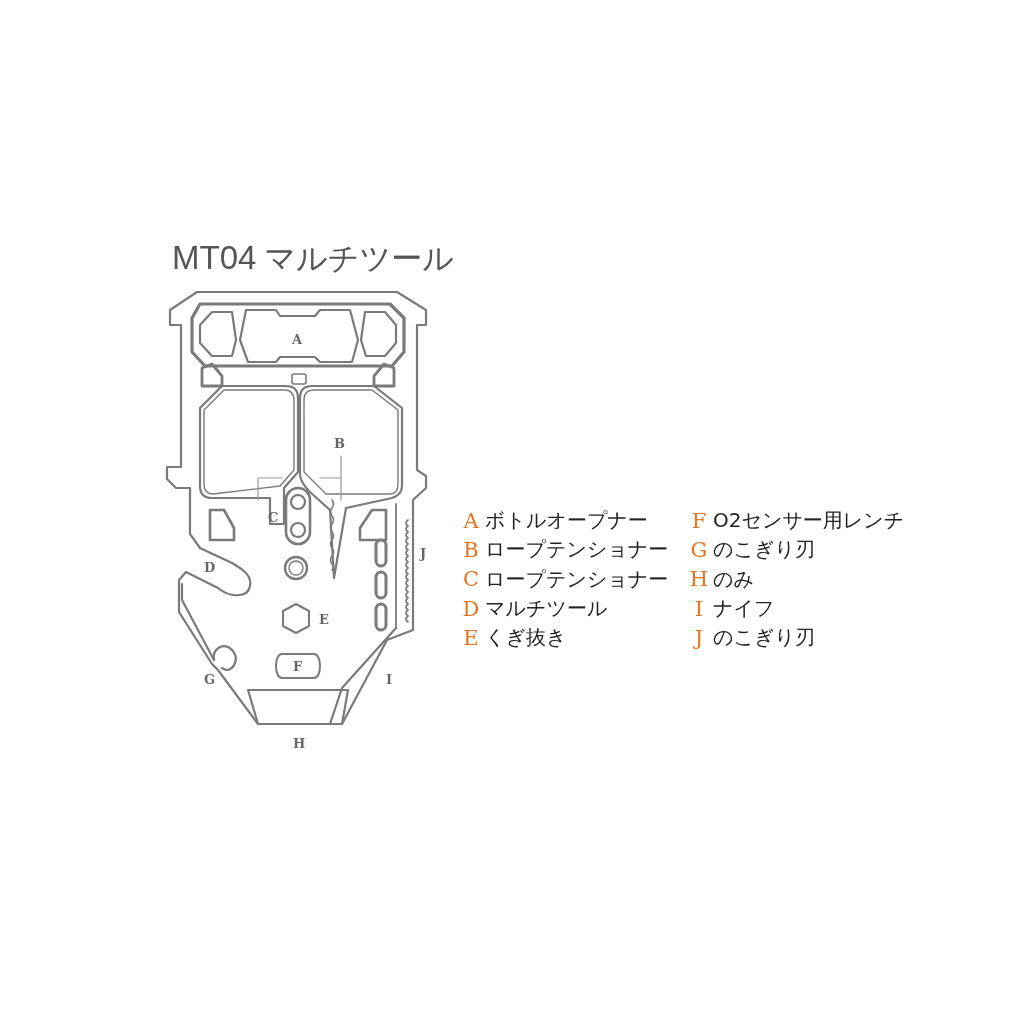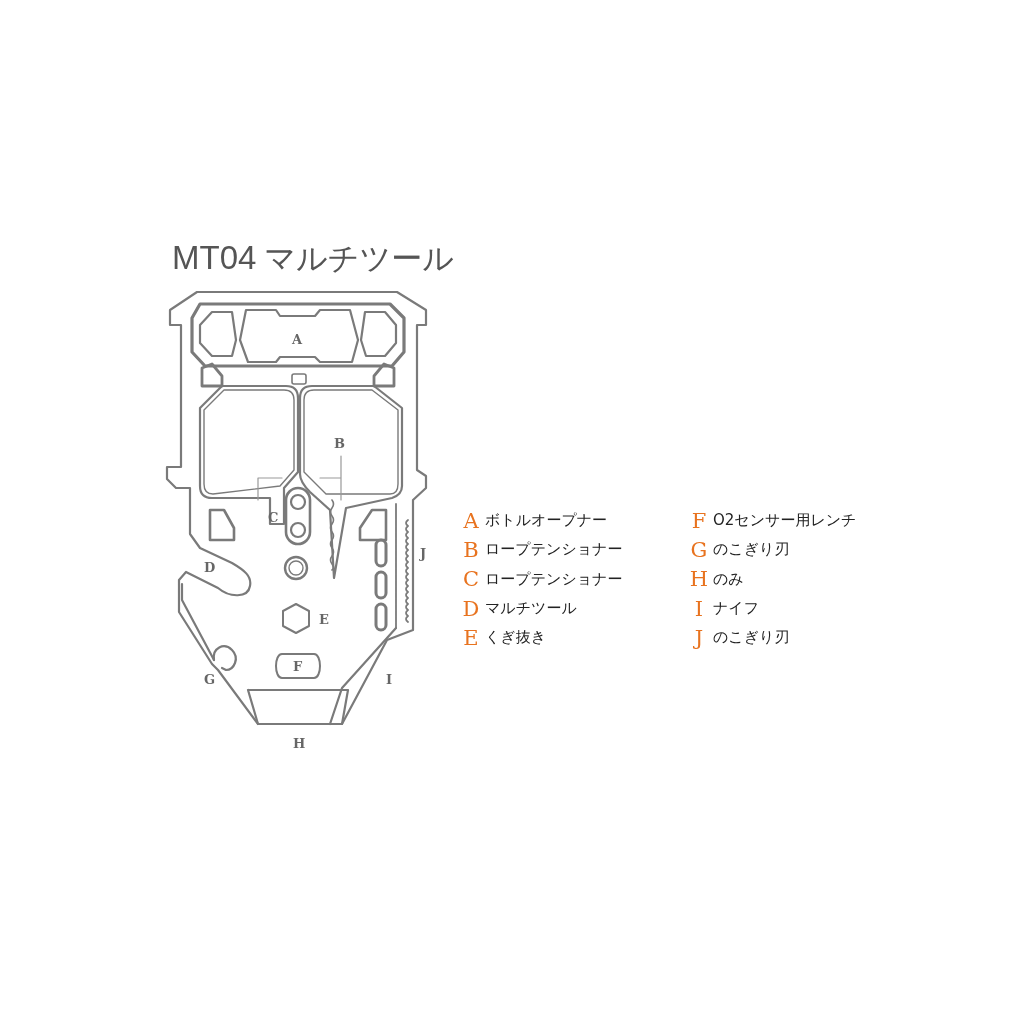--- a/index.html
+++ b/index.html
@@ -57,21 +57,21 @@
     .legend-letter {
       display: inline-block;
       width: 26px;
       text-align: center;
       font-family: "DejaVu Serif", serif;
       font-size: 21px;
       color: #e8731f;
     }
     .legend-text {
       font-family: "DejaVu Sans", sans-serif;
-      font-size: 15px;
+      font-size: 20px;
       color: #222222;
       margin-left: 1px;
     }
     svg text.lbl {
       font-family: "DejaVu Serif", serif;
       font-size: 13px;
       fill: #666666;
       font-weight: bold;
     }
   </style>

